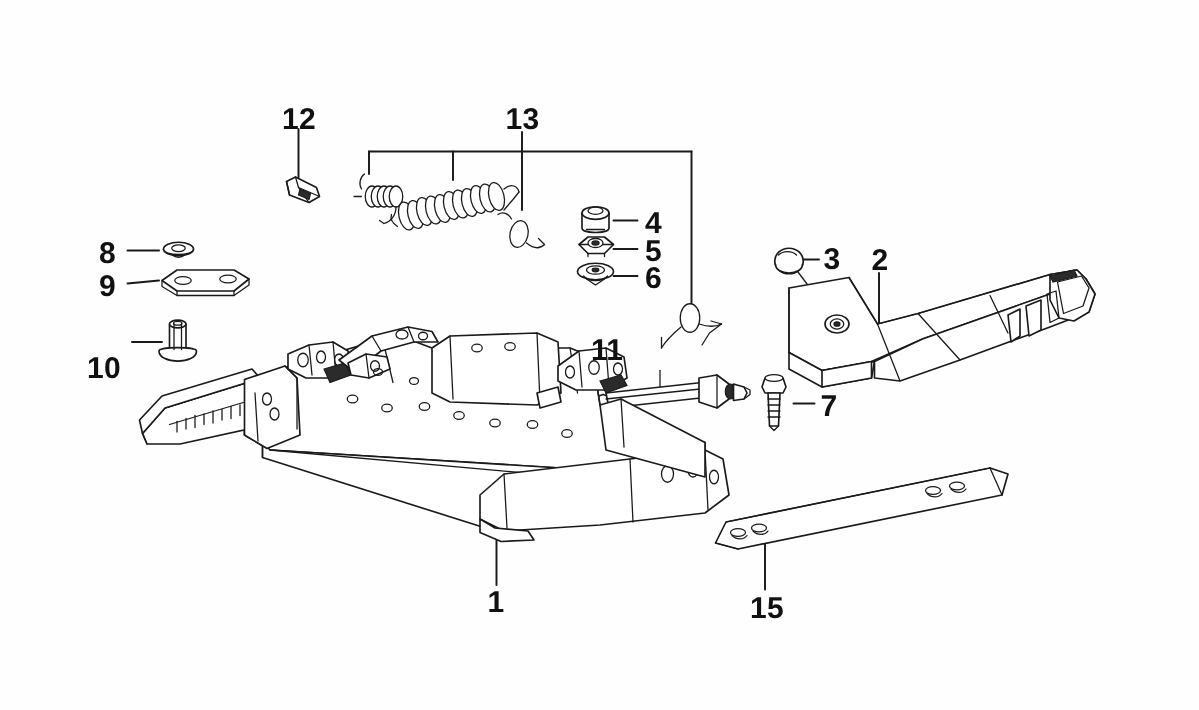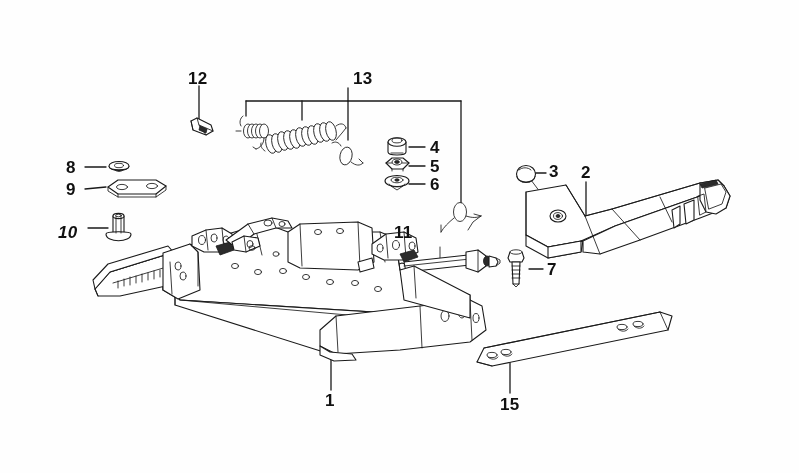--- a/index.html
+++ b/index.html
@@ -14,21 +14,21 @@
     background:#fefefe;
   }
   #diagram{
     position:absolute;left:0;top:0;
     width:799px;height:473px;
   }
   .callout{
     position:absolute;
     font-family:"Liberation Sans", sans-serif;
     font-weight:bold;
-    font-size:17px;
+    font-size:20px;
     color:#111111;
     line-height:1;
     letter-spacing:0.2px;
     white-space:nowrap;
     user-select:none;
   }
 </style>
 </head>
 <body>
 
@@ -356,19 +356,19 @@
 
   <div class="callout" style="left:325px;top:392px;">1</div>
   <div class="callout" style="left:581px;top:164px;">2</div>
   <div class="callout" style="left:549px;top:163px;">3</div>
   <div class="callout" style="left:430px;top:139px;">4</div>
   <div class="callout" style="left:430px;top:158px;">5</div>
   <div class="callout" style="left:430px;top:176px;">6</div>
   <div class="callout" style="left:547px;top:261px;">7</div>
   <div class="callout" style="left:66px;top:159px;">8</div>
   <div class="callout" style="left:66px;top:181px;">9</div>
-  <div class="callout" style="left:58px;top:224px;font-style:italic;">10</div>
+  <div class="callout" style="left:58px;top:236px;">10</div>
   <div class="callout" style="left:382px;top:224px;margin-left:12px;">11</div>
   <div class="callout" style="left:188px;top:70px;">12</div>
-  <div class="callout" style="left:353px;top:70px;">13</div>
+  <div class="callout" style="left:337px;top:70px;">13</div>
   <div class="callout" style="left:500px;top:396px;">15</div>
 
 </div>
 
 </body></html>

